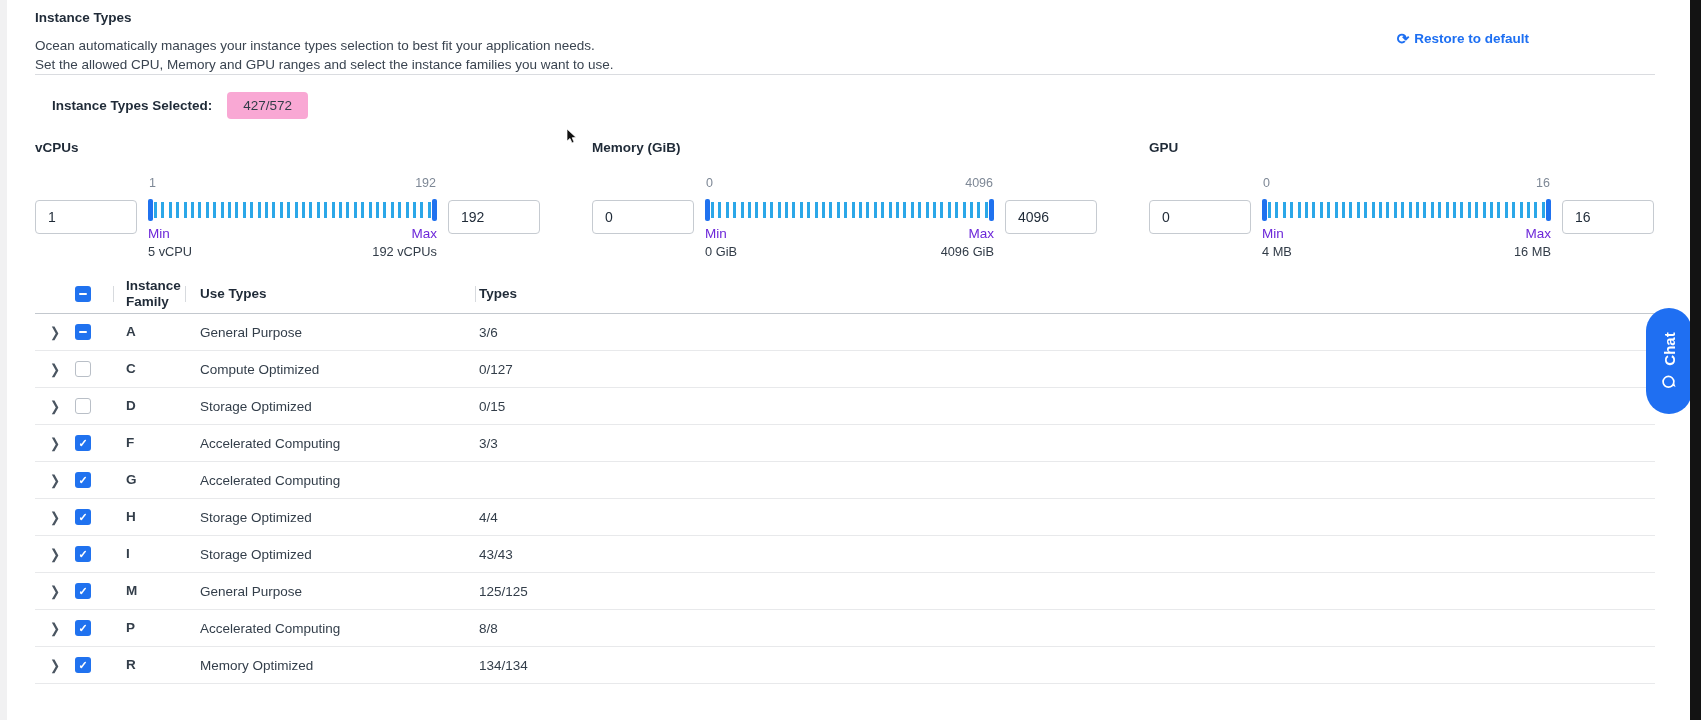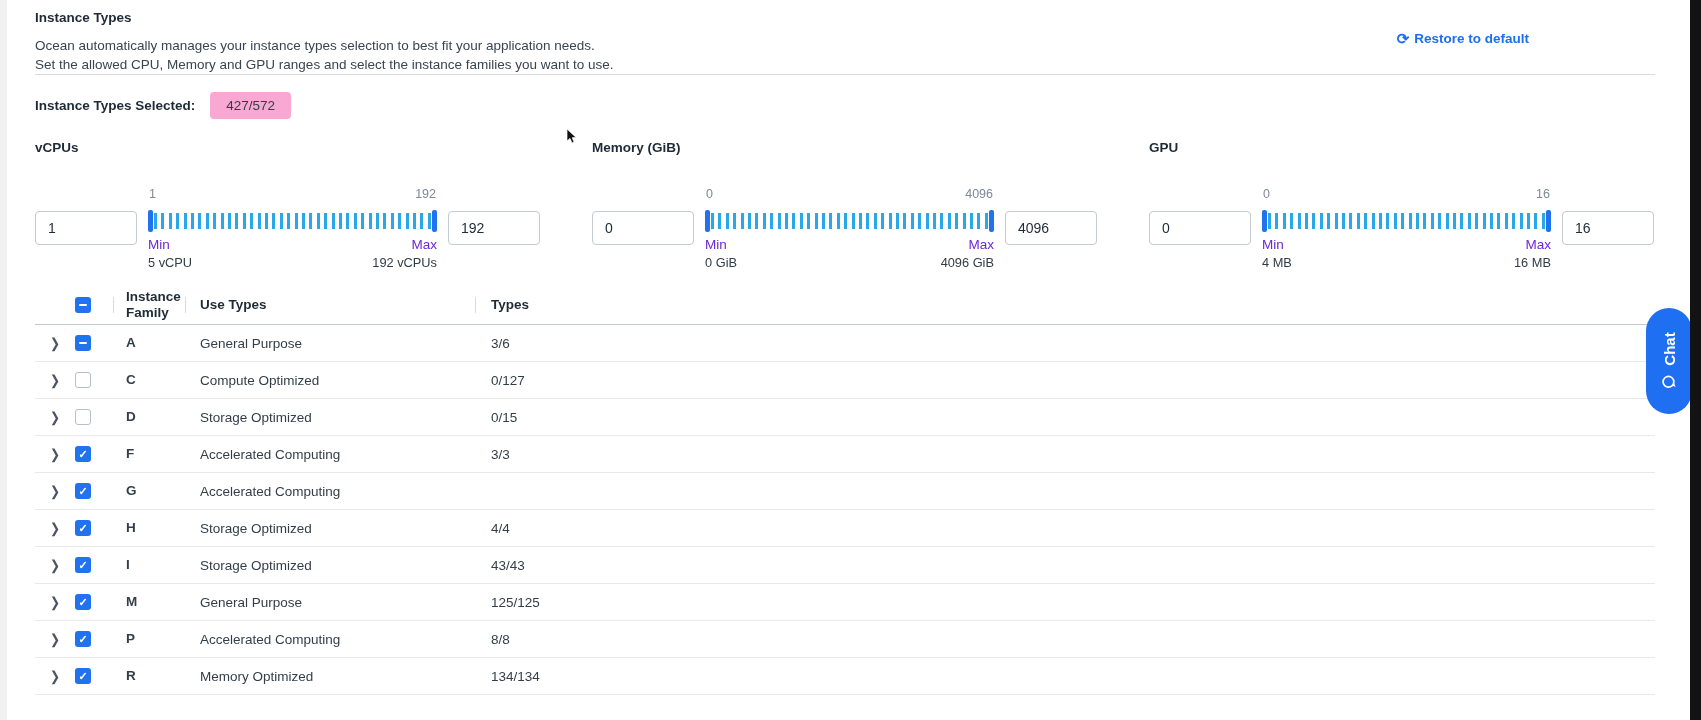--- a/index.html
+++ b/index.html
@@ -23,30 +23,30 @@
   .restore-link {
     position: absolute; right: 126px; top: 21px;
     color: #1d6ff2; font-weight: 700; font-size: 13.5px;
     display: flex; align-items: center; gap: 5px; cursor: pointer;
     background: none; border: none; font-family: inherit;
   }
   .restore-icon { font-size: 15px; line-height: 14px; font-weight: 700; }
 
   
   .summary-row { margin-top: 17px; display: flex; align-items: center; gap: 15px; }
-  .summary-label { font-size: 13.5px; font-weight: 700; color: #1f2a37; }
+  .summary-label { font-size: 13.5px; font-weight: 700; color: #1f2a37; margin-left: 17px; }
   .count-badge {
     background: #f9a8d4; border-radius: 4px; padding: 6px 16px;
     font-size: 13.5px; color: #323c48;
   }
 
   
   .sliders-row { margin-top: 21px; display: flex; gap: 52px; }
   .slider-section { width: 505px; }
-  .slider-label { font-size: 13.5px; font-weight: 700; color: #1f2a37; margin-bottom: 32px; }
+  .slider-label { font-size: 13.5px; font-weight: 700; color: #1f2a37; margin-bottom: 21px; }
   .slider-flex { display: flex; align-items: flex-start; gap: 11px; }
   .num-input {
     height: 34px; border: 1px solid #c6cbd1; border-radius: 4px;
     font-size: 14px; color: #1f2a37; padding: 0 12px; margin-top: 24px;
     font-family: inherit; background: #fff;
   }
   .num-input.min { width: 102px; }
   .num-input.max { width: 92px; }
   .slider-block { flex: 1; min-width: 0; }
   .tick-labels { display:flex; justify-content: space-between; font-size: 12.5px; color:#7e8896; height: 16px; margin-bottom: 7px; padding: 0 1px; }
@@ -69,21 +69,21 @@
   .t-row {
     display: flex; align-items: center; height: 37px;
     border-bottom: 1px solid #e8e9eb;
     font-size: 13.5px; color: #333e4a; cursor: pointer;
   }
   .c-exp { width: 40px; display: flex; justify-content: center; }
   .c-chk { width: 38px; display: flex; }
   .c-fam { width: 72px; padding-left: 13px; position: relative; line-height: 16px; font-weight: 700; }
   .t-row .c-fam { font-weight: 700; }
   .c-use { width: 290px; padding-left: 15px; position: relative; }
-  .c-types { flex: 1; padding-left: 16px; position: relative; }
+  .c-types { flex: 1; padding-left: 4px; position: relative; }
   .t-header .c-fam, .t-header .c-use, .t-header .c-types { font-weight: 700; }
   .vsep { position:absolute; left:0; top:50%; transform: translateY(-50%); width:1px; height:16px; background:#d7dade; }
   .chevron { font-size: 12px; color: #4a5561; cursor: pointer; transform: scaleY(1.15); }
 
   .checkbox {
     width: 16px; height: 16px; border-radius: 3px; cursor: pointer;
     display: flex; align-items: center; justify-content: center;
   }
   .checkbox.unchecked { border: 1.5px solid #b9bfc7; background: #fff; }
   .checkbox.checked { background: #2072ef; color: #fff; font-size: 11px; font-weight: 700; }

